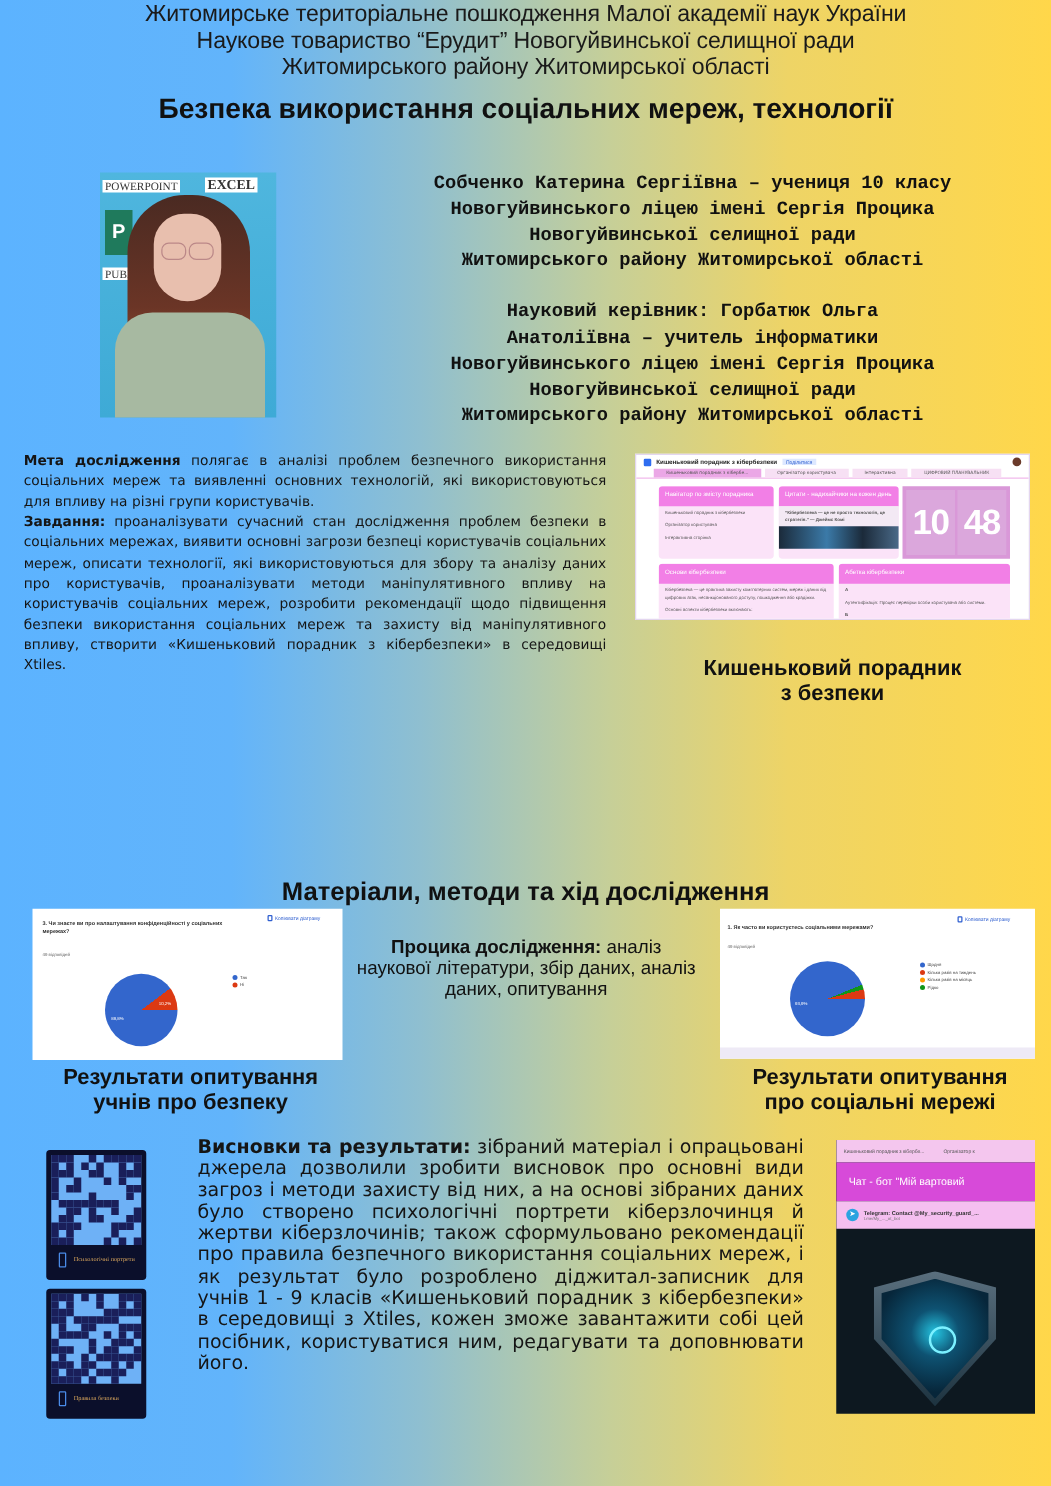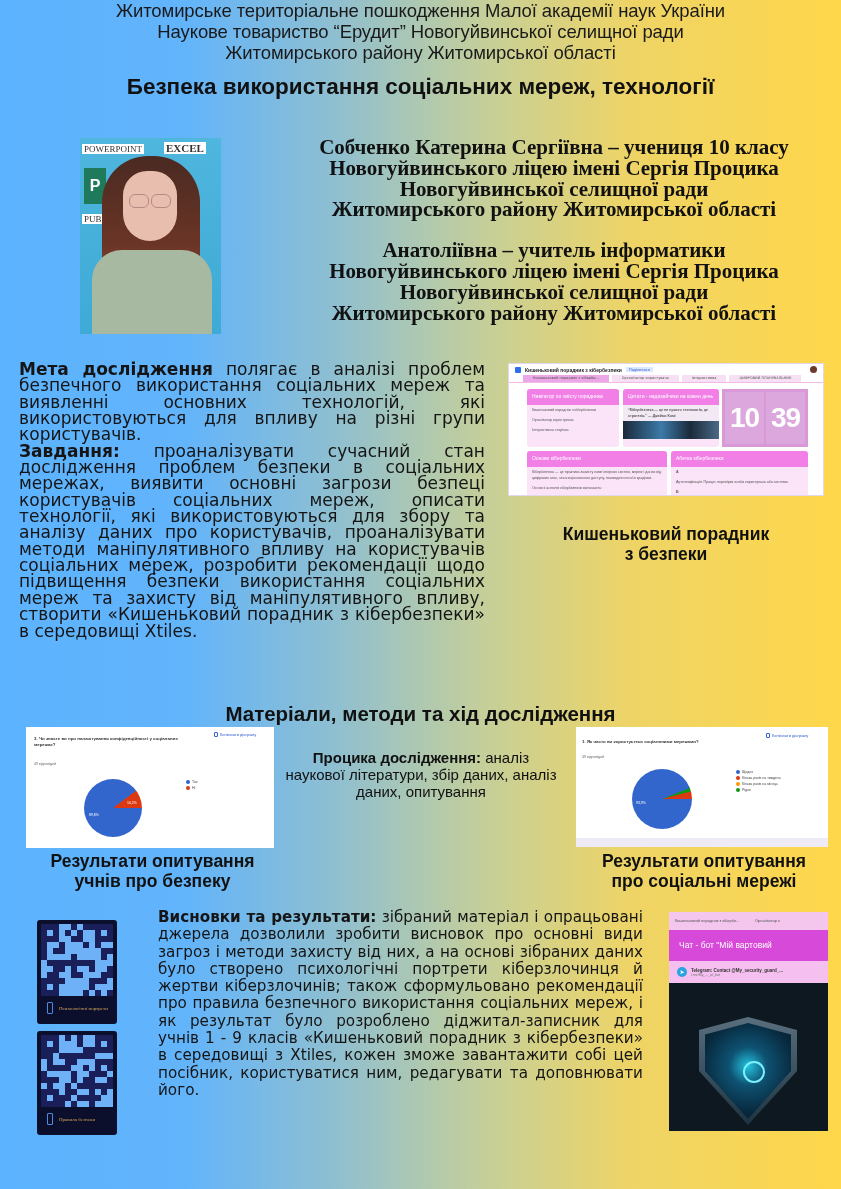--- a/index.html
+++ b/index.html
@@ -14,23 +14,23 @@
   .center{text-align:center}
   .hdr{left:0;top:0;width:841px;font-family:"Liberation Sans",sans-serif;font-size:18.5px;line-height:21px;color:#1a1a1a;letter-spacing:-0.1px}
   .title{left:0;top:74px;width:841px;font-family:"Liberation Sans",sans-serif;font-weight:bold;font-size:22.5px;line-height:25px;color:#111}
   .photo{left:80px;top:138px;width:141px;height:196px;background:linear-gradient(180deg,#4fb6de 0%,#3eaad6 100%);overflow:hidden}
   .photo .lbl{position:absolute;background:#fff;font-family:"Liberation Serif",serif;font-size:9px;color:#333;padding:0 2px}
   .photo .hair{position:absolute;left:22px;top:18px;width:98px;height:150px;border-radius:46px 46px 20px 20px;background:linear-gradient(180deg,#4a2a22 0%,#6b3526 60%,#a05a34 100%)}
   .photo .face{position:absolute;left:43px;top:33px;width:54px;height:70px;border-radius:27px 27px 30px 30px;background:#e8bfae}
   .photo .glass{position:absolute;top:56px;width:20px;height:14px;border:1.5px solid #b88;border-radius:6px}
   .photo .body{position:absolute;left:12px;top:112px;width:120px;height:90px;border-radius:30px 30px 0 0;background:#a7b9a1}
   .photo .ptile{position:absolute;left:4px;top:30px;width:22px;height:36px;background:#1f7a5c;color:#fff;font-size:16px;font-family:"Liberation Sans",sans-serif;font-weight:bold;text-align:center;line-height:36px}
-  .author{left:282px;top:137px;width:544px;font-family:Liberation Serif, serif;font-weight:bold;font-size:21px;line-height:20.8px}
+  .author{left:282px;top:137px;width:544px;font-family:Liberation Mono, monospace;font-weight:bold;font-size:15px;line-height:20.8px}
   .just{text-align:justify;text-align-last:left}
-  .goal{left:19px;top:361px;width:466px;font-size:17px;line-height:16.35px;color:#151515}
+  .goal{left:19px;top:361px;width:466px;font-size:11px;line-height:16.35px;color:#151515}
   .shot{left:508px;top:363px;width:316px;height:133px;background:#fff;overflow:hidden;border:1px solid #e3d6ef}
   .shot .bar{height:11px;display:flex;align-items:center;padding:0 6px;gap:4px;font-size:5px;font-family:"Liberation Sans",sans-serif;color:#222}
   .shot .tabs{height:8px;display:flex;gap:3px;padding-left:14px;border-bottom:1px solid #f1b9ec}
   .shot .tabs span{font-size:3.5px;background:#f7e0f4;padding:1px 10px;color:#555}
   .shot .tabs span.on{background:#eba7e6}
   .card{position:absolute;background:#fbe3f8;border-radius:3px;overflow:hidden}
   .card .ch{background:#f27fe6;color:#fff;font-size:5px;font-family:"Liberation Sans",sans-serif;padding:4px 5px;height:16px}
   .card .cl{font-size:3.6px;color:#555;padding:2px 5px;line-height:6px;font-family:"Liberation Sans",sans-serif}
   .clock{position:absolute;left:213px;top:25px;width:86px;height:58px;background:#d998d8;display:flex;gap:2px;padding:3px}
   .clock div{flex:1;background:#dba7dc;color:#fff;font-family:"Liberation Sans",sans-serif;font-weight:bold;font-size:28px;display:flex;align-items:center;justify-content:center;letter-spacing:-1px}
@@ -91,20 +91,21 @@
   <div class="glass" style="left:71px"></div>
   <div class="body"></div>
 </div>
 
 <div class="abs author center">
   <div>Собченко Катерина Сергіївна – учениця 10 класу</div>
   <div>Новогуйвинського ліцею імені Сергія Процика</div>
   <div>Новогуйвинської селищної ради</div>
   <div>Житомирського району Житомирської області</div>
   <div style="height:20px"></div>
+  <div>Науковий керівник: Горбатюк Ольга</div>
   <div>Анатоліївна – учитель інформатики</div>
   <div>Новогуйвинського ліцею імені Сергія Процика</div>
   <div>Новогуйвинської селищної ради</div>
   <div>Житомирського району Житомирської області</div>
 </div>
 
 <div class="abs goal just">
   <p><b>Мета дослідження</b><span> полягає в аналізі проблем безпечного використання соціальних мереж та виявленні основних технологій, які використовуються для впливу на різні групи користувачів.</span></p>
   <p><b>Завдання:</b><span> проаналізувати сучасний стан дослідження проблем безпеки в соціальних мережах, виявити основні загрози безпеці користувачів соціальних мереж, описати технології, які використовуються для збору та аналізу даних про користувачів, проаналізувати методи маніпулятивного впливу на користувачів соціальних мереж, розробити рекомендації щодо підвищення безпеки використання соціальних мереж та захисту від маніпулятивного впливу, створити «Кишеньковий порадник з кібербезпеки» в середовищі Xtiles.</span></p>
 </div>
@@ -128,21 +129,21 @@
     <div class="cl">Організатор користувача</div>
     <div class="cl">Інтерактивна сторінка</div>
   </div>
   <div class="card" style="left:114px;top:25px;width:96px;height:58px">
     <div class="ch">Цитати - надихайчики на кожен день</div>
     <div class="cl" style="font-weight:bold;background:#f3e9f4">“Кібербезпека — це не просто технологія, це стратегія.” — Джеймс Комі</div>
     <div style="height:18px;background:linear-gradient(90deg,#1b2a3a,#3b7aa8 40%,#1b2a3a 70%,#4a6a88)"></div>
   </div>
   <div class="clock">
     <div>10</div>
-    <div>39</div>
+    <div>48</div>
   </div>
   <div class="card" style="left:18px;top:87px;width:140px;height:46px">
     <div class="ch">Основи кібербезпеки</div>
     <div class="cl">Кібербезпека — це практика захисту комп'ютерних систем, мереж і даних від цифрових атак, несанкціонованого доступу, пошкодження або крадіжки.</div>
     <div class="cl">Основні аспекти кібербезпеки включають:</div>
   </div>
   <div class="card" style="left:162px;top:87px;width:137px;height:46px">
     <div class="ch">Абетка кібербезпеки</div>
     <div class="cl" style="font-weight:bold">А</div>
     <div class="cl">Аутентифікація: Процес перевірки особи користувача або системи.</div>

